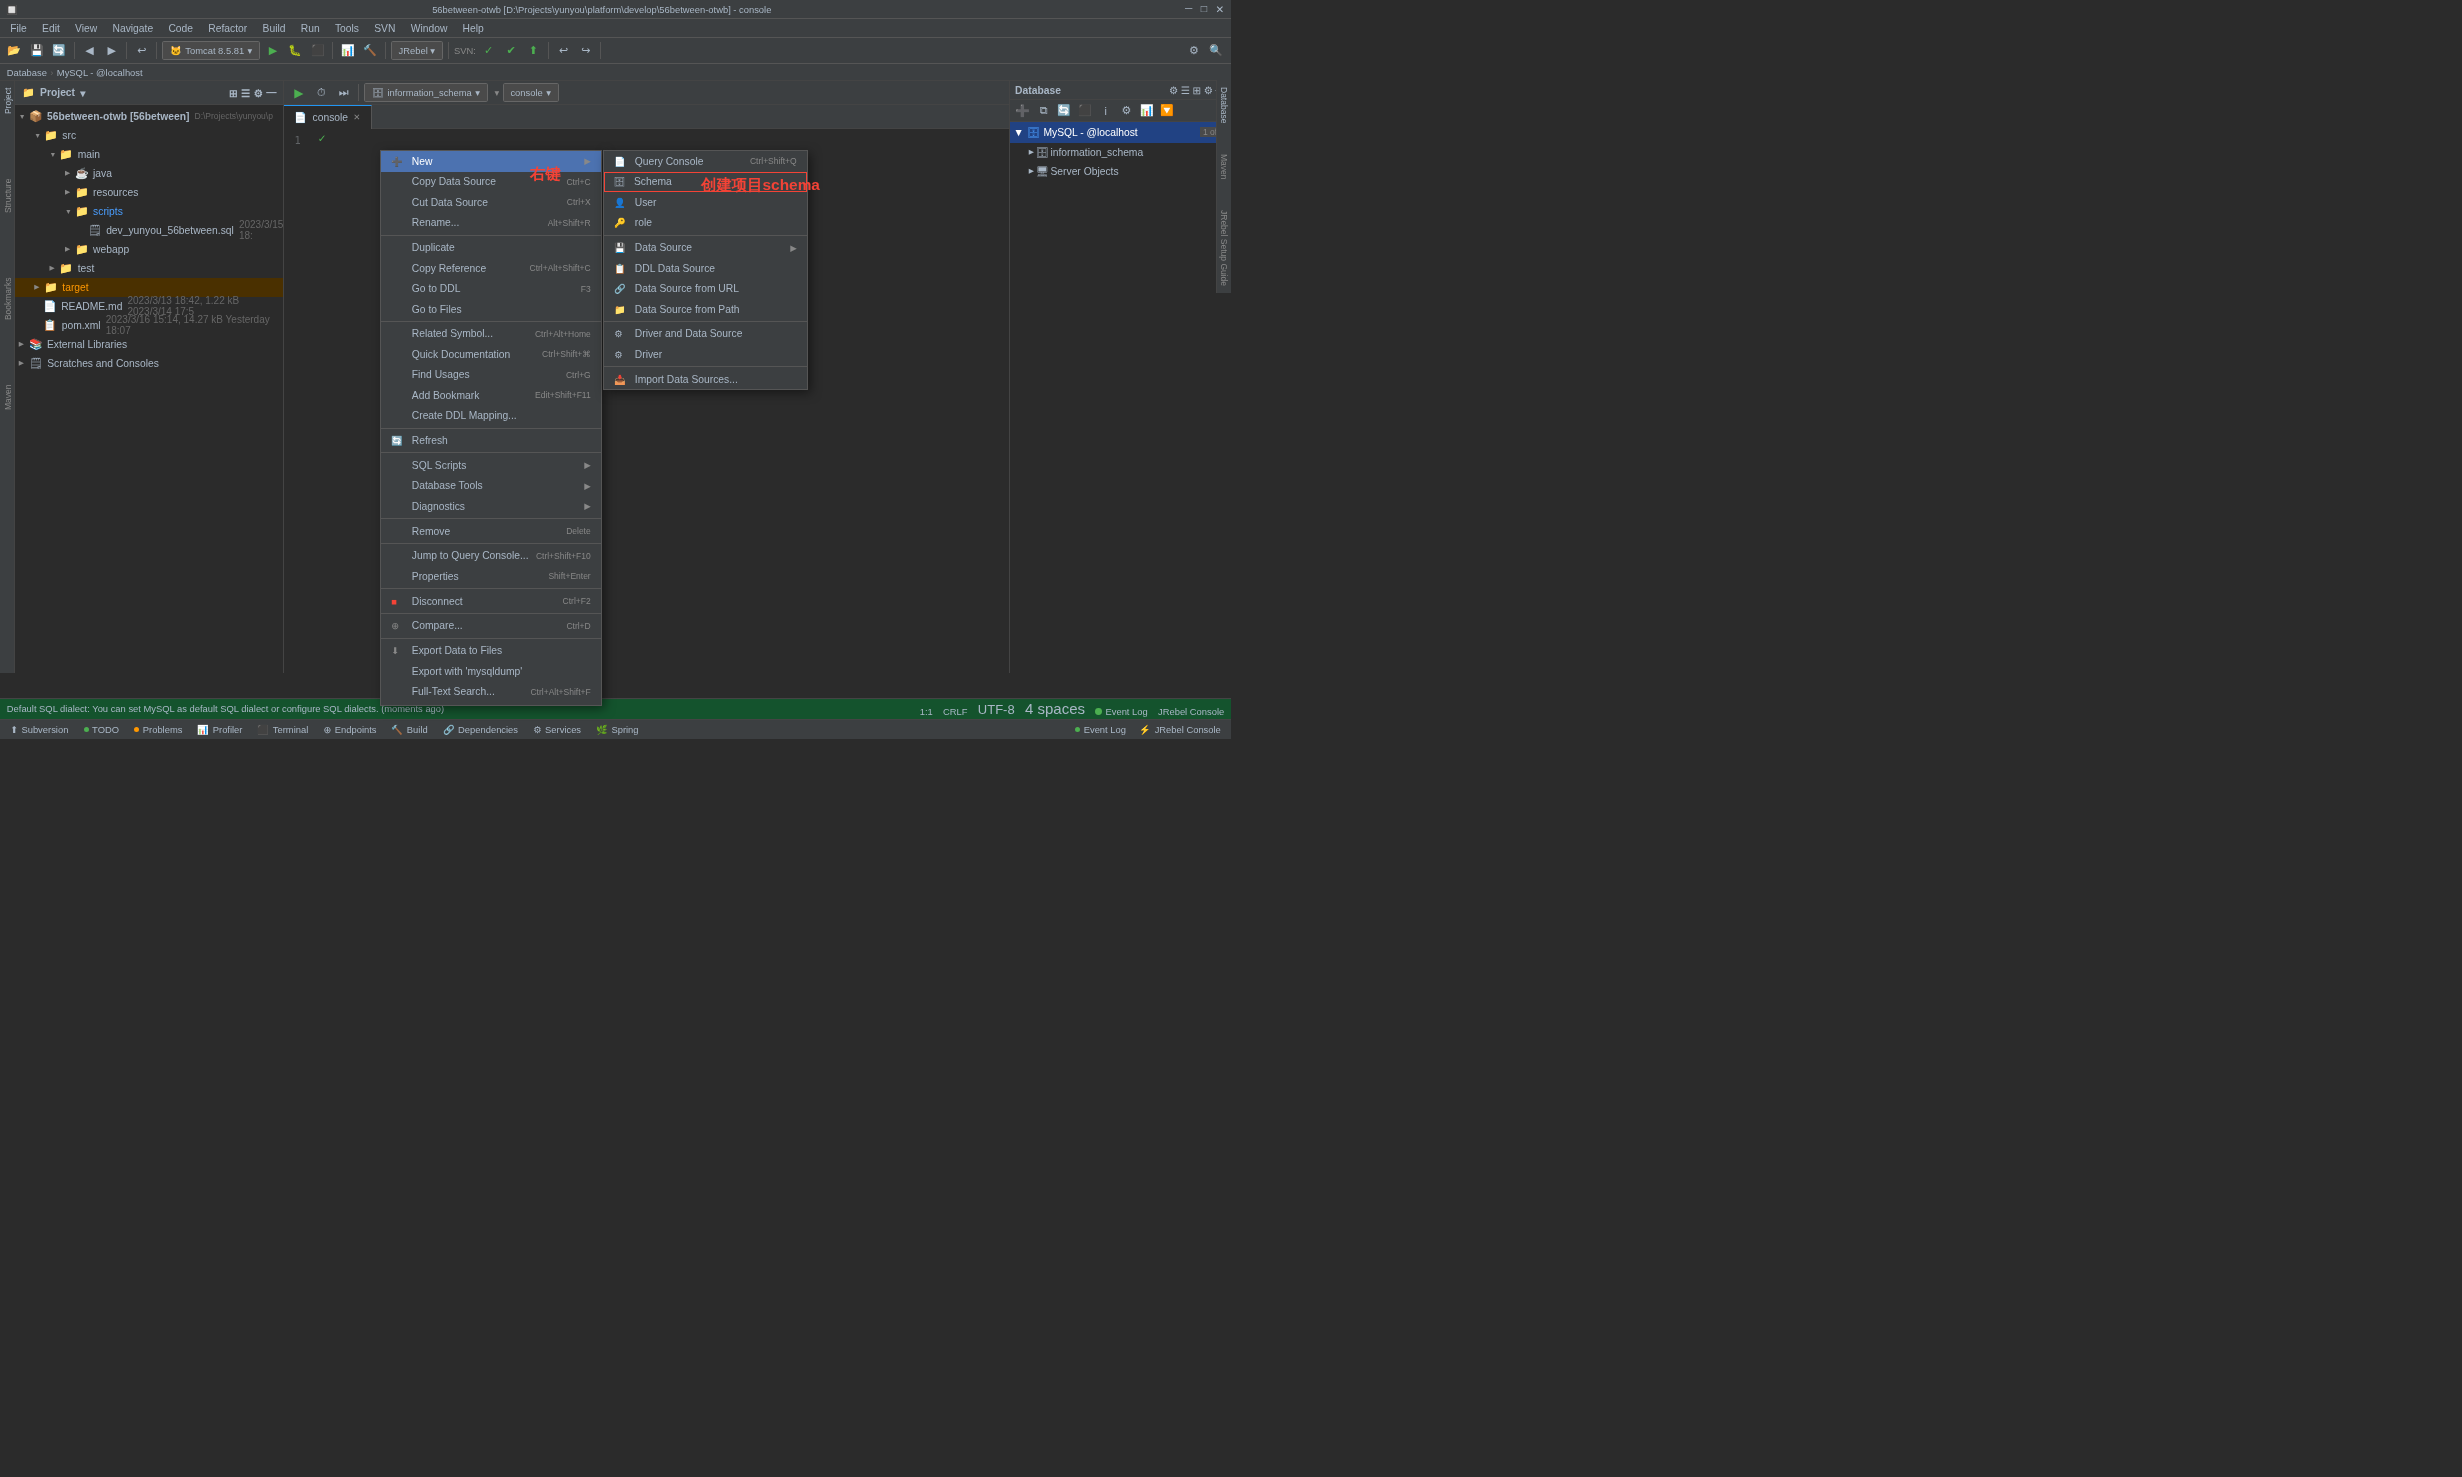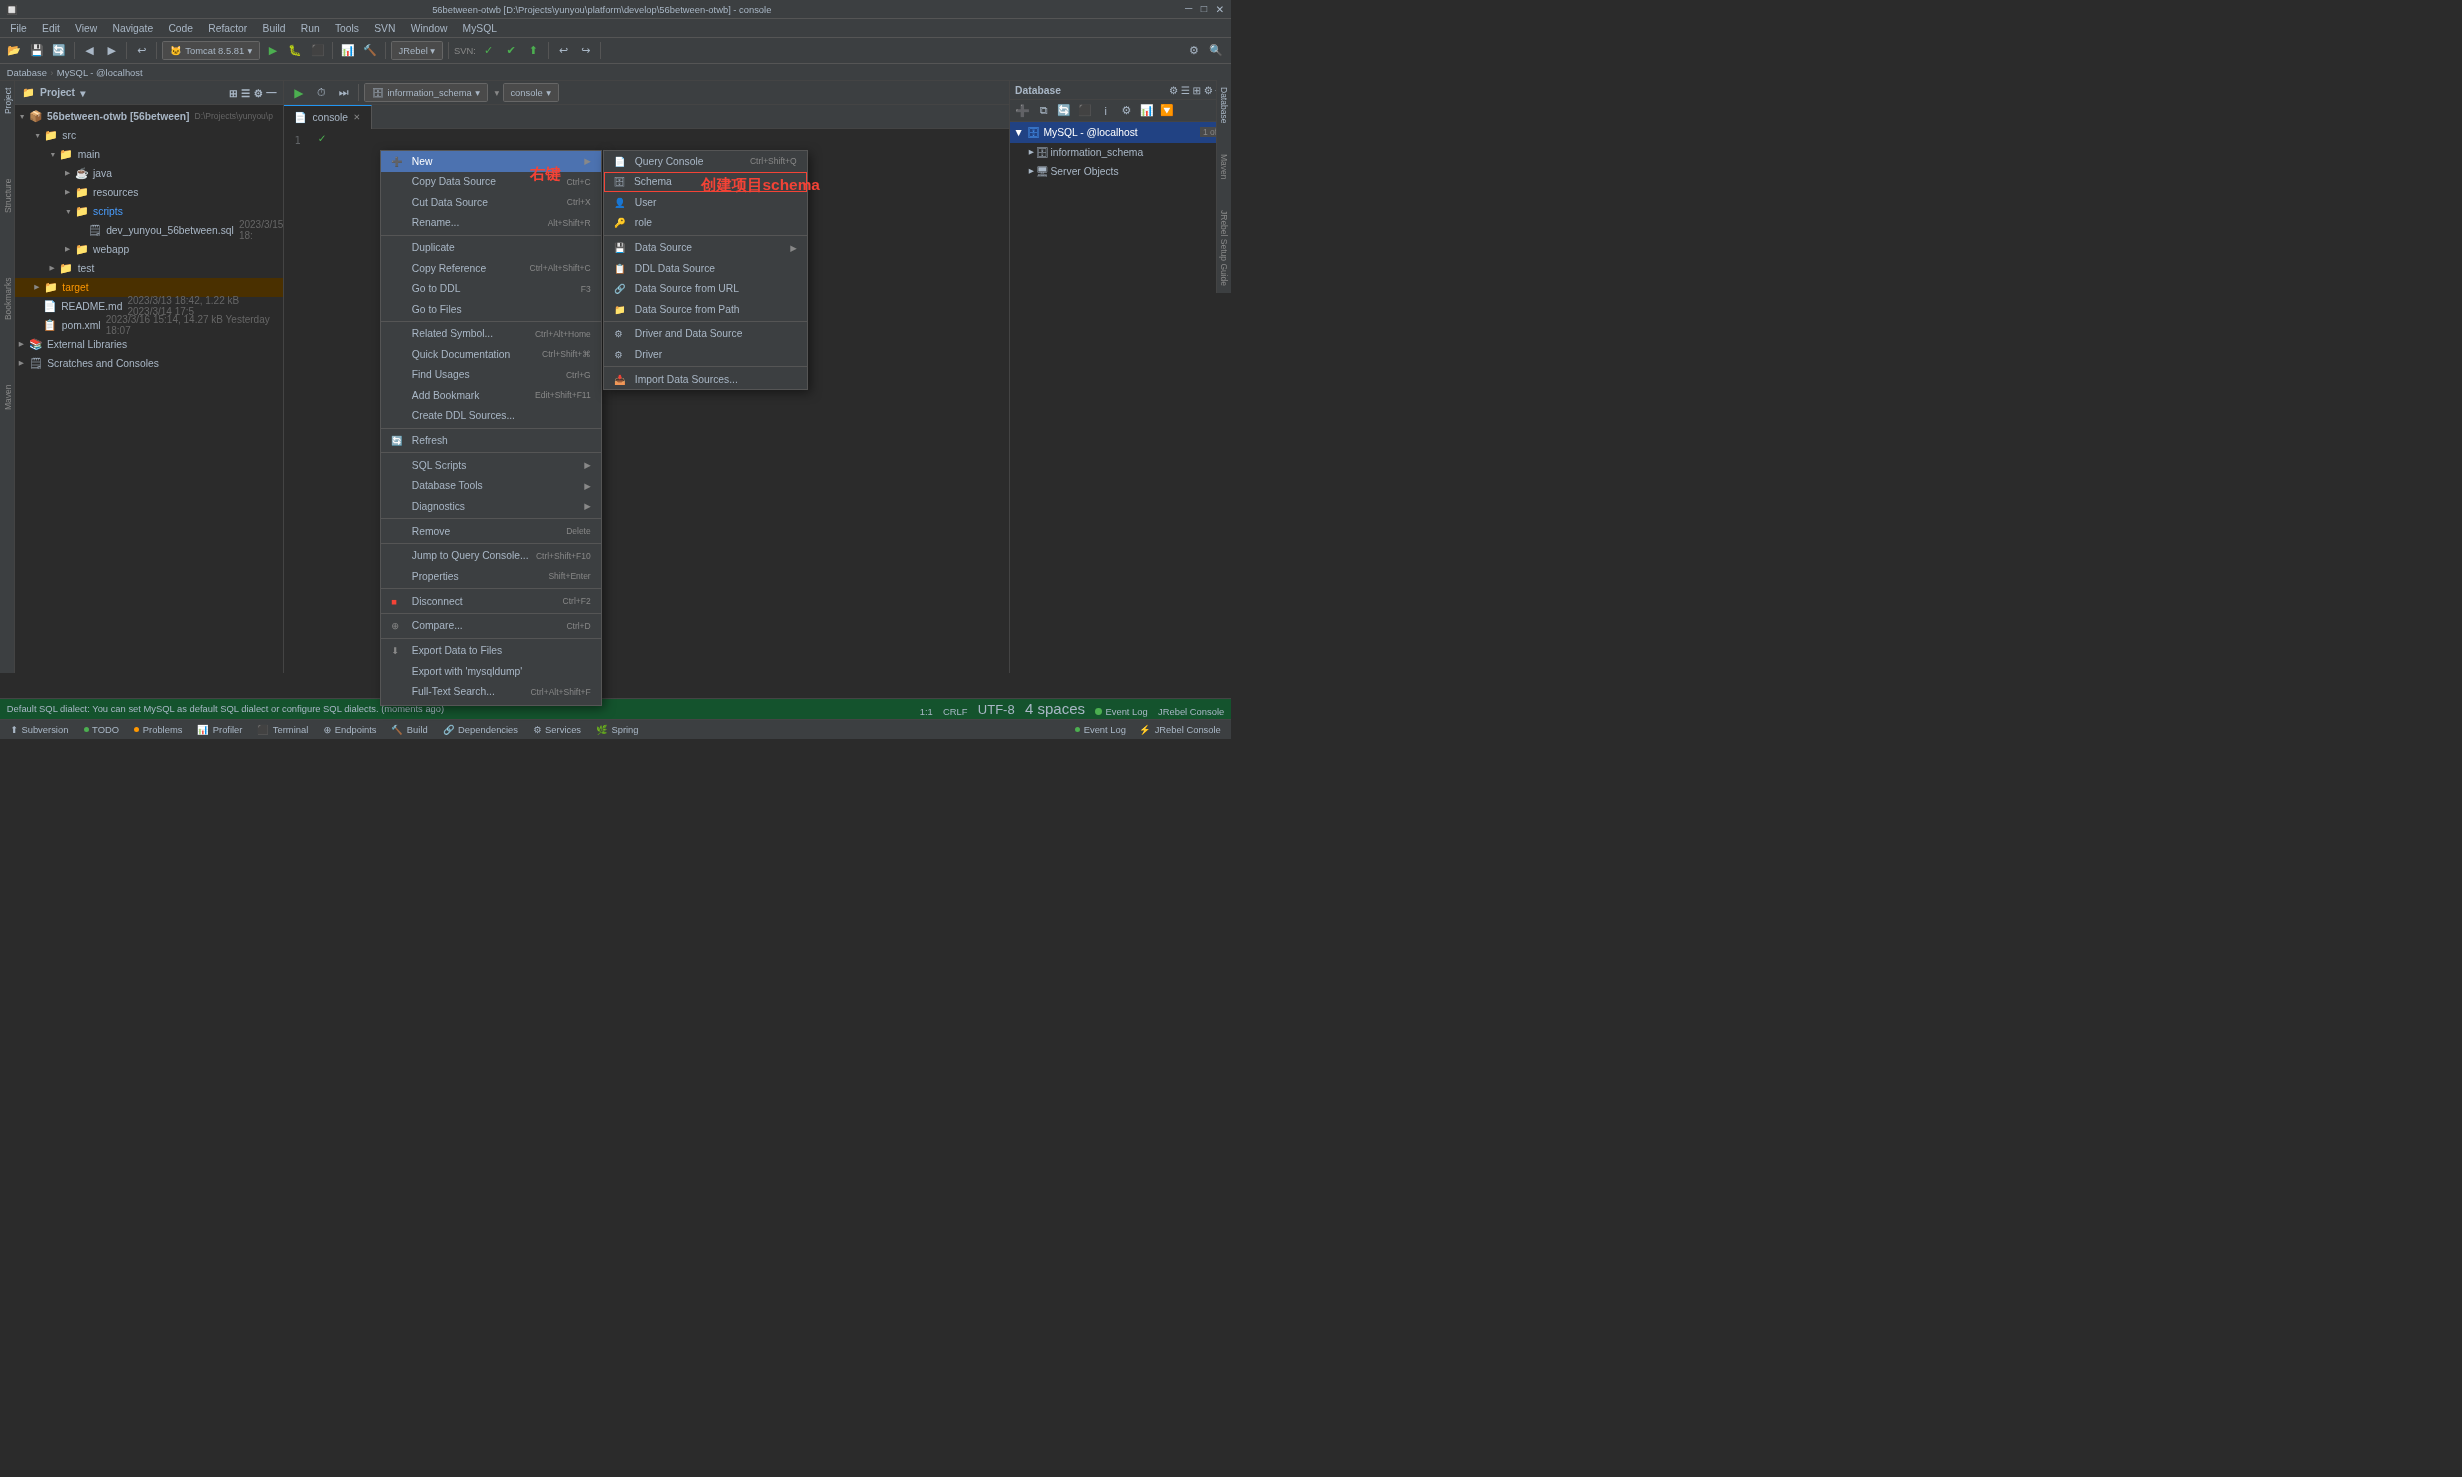--- a/index.html
+++ b/index.html
@@ -344,21 +344,21 @@
   <span class="menu-item">Edit</span>
   <span class="menu-item">View</span>
   <span class="menu-item">Navigate</span>
   <span class="menu-item">Code</span>
   <span class="menu-item">Refactor</span>
   <span class="menu-item">Build</span>
   <span class="menu-item">Run</span>
   <span class="menu-item">Tools</span>
   <span class="menu-item">SVN</span>
   <span class="menu-item">Window</span>
-  <span class="menu-item">MySQL</span>
+  <span class="menu-item">Help</span>
 </div>
 
 <div class="toolbar">
   <div class="toolbar-btn">📂</div>
   <div class="toolbar-btn">💾</div>
   <div class="toolbar-btn">🔄</div>
   <div class="toolbar-separator"></div>
   <div class="toolbar-btn">◀</div>
   <div class="toolbar-btn">▶</div>
   <div class="toolbar-separator"></div>
@@ -713,21 +713,21 @@
   <div class="cm-item">
     <div class="cm-item-left">
       <span class="cm-item-icon"></span>
       <span>Add Bookmark</span>
     </div>
     <span class="cm-item-key">Edit+Shift+F11</span>
   </div>
   <div class="cm-item">
     <div class="cm-item-left">
       <span class="cm-item-icon"></span>
-      <span>Create DDL Sources...</span>
+      <span>Create DDL Mapping...</span>
     </div>
   </div>
   <div class="cm-separator"></div>
   <div class="cm-item">
     <div class="cm-item-left">
       <span class="cm-item-icon">🔄</span>
       <span>Refresh</span>
     </div>
   </div>
   <div class="cm-separator"></div>

